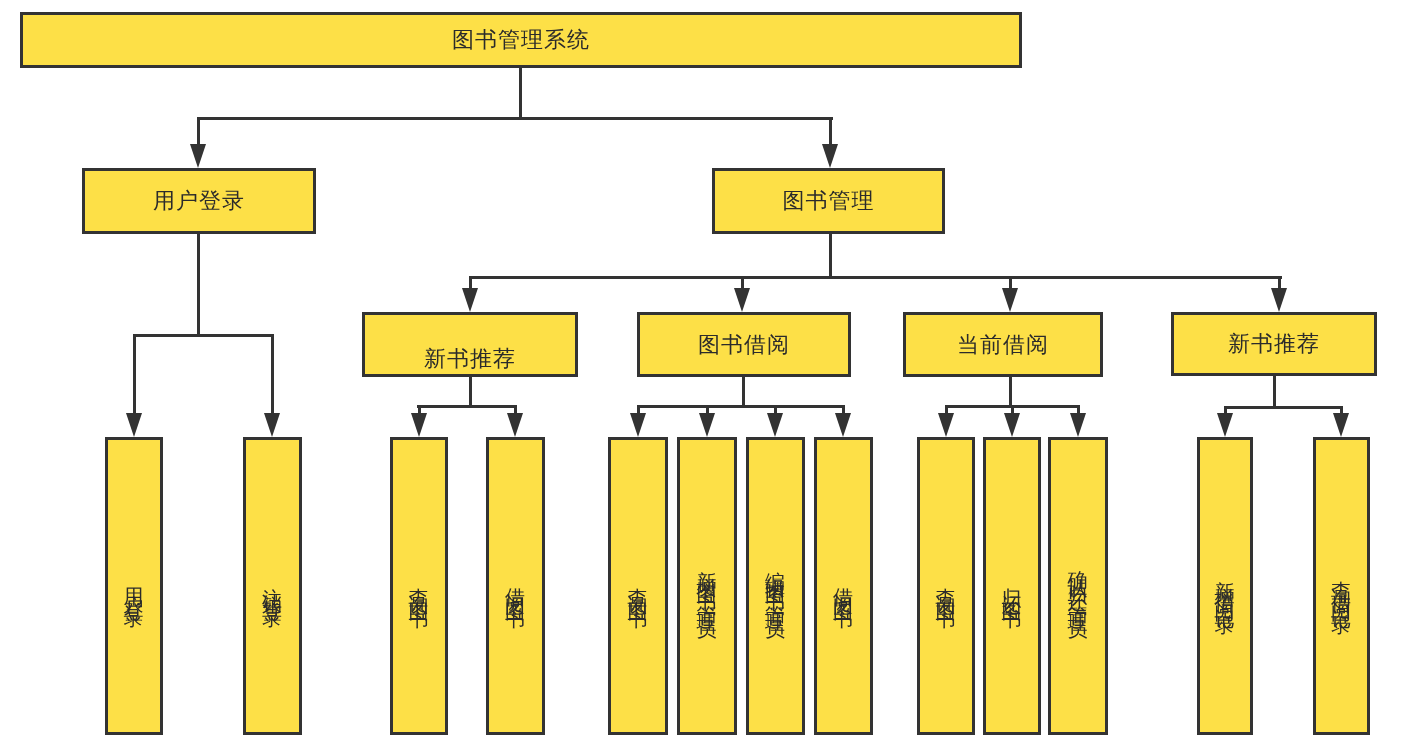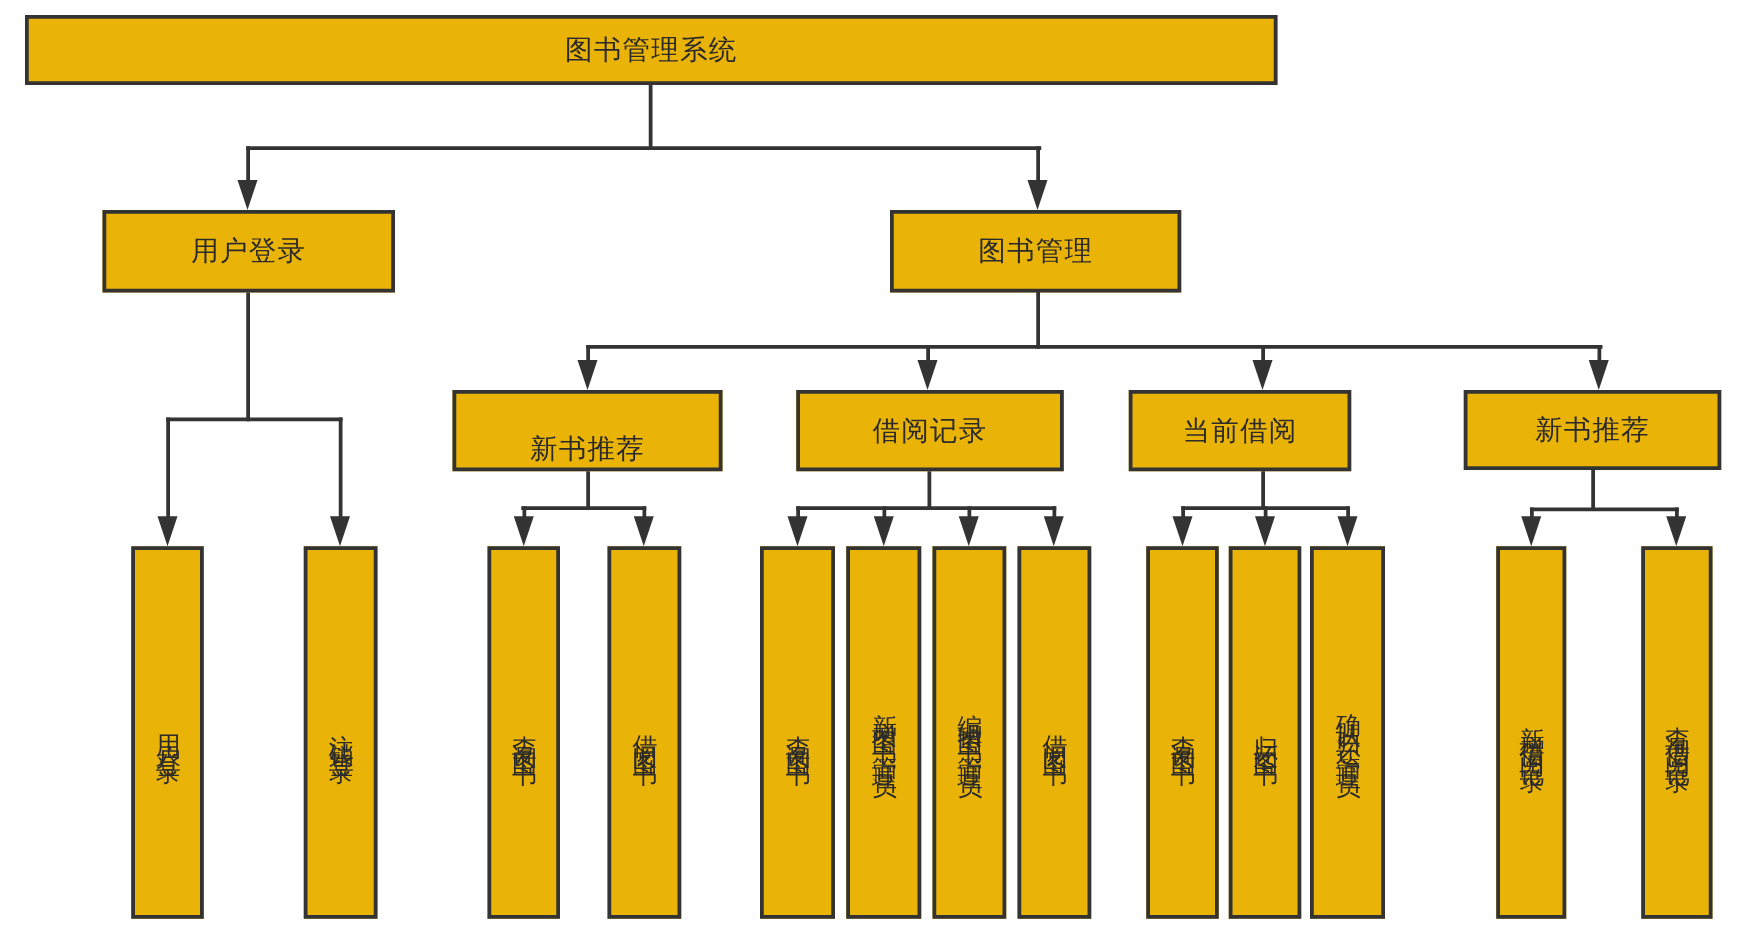--- a/index.html
+++ b/index.html
@@ -12,21 +12,21 @@
     position:relative;
     width:1405px;
     height:747px;
     background:#ffffff;
     overflow:hidden;
   }
   .box{
     position:absolute;
     box-sizing:border-box;
     border:3px solid var(--line);
-    background:#eab308;
+    background:#fde047;
     display:flex;
     align-items:center;
     justify-content:center;
     color:var(--text);
   }
   .h-label{
     font-size:22px;
     letter-spacing:1px;
     white-space:nowrap;
   }
@@ -73,23 +73,23 @@
     <span class="h-label">用户登录</span>
   </div>
   <div class="box" style="left:712px;top:168px;width:233px;height:66px;">
     <span class="h-label">图书管理</span>
   </div>
 
   <div class="box" style="left:362px;top:312px;width:216px;height:65px;align-items:flex-end;">
     <span class="h-label">新书推荐</span>
   </div>
   <div class="box" style="left:637px;top:312px;width:214px;height:65px;">
-    <span class="h-label">借阅记录</span>
+    <span class="h-label">图书借阅</span>
   </div>
-  <div class="box" style="left:903px;top:312px;width:178px;height:65px;">
+  <div class="box" style="left:903px;top:312px;width:200px;height:65px;">
     <span class="h-label">当前借阅</span>
   </div>
   <div class="box" style="left:1171px;top:312px;width:206px;height:64px;">
     <span class="h-label">新书推荐</span>
   </div>
 
   <div class="box" style="left:105px;top:437px;width:58px;height:298px;">
     <span class="v-label">用户登录</span>
   </div>
   <div class="box" style="left:243px;top:437px;width:59px;height:298px;">

